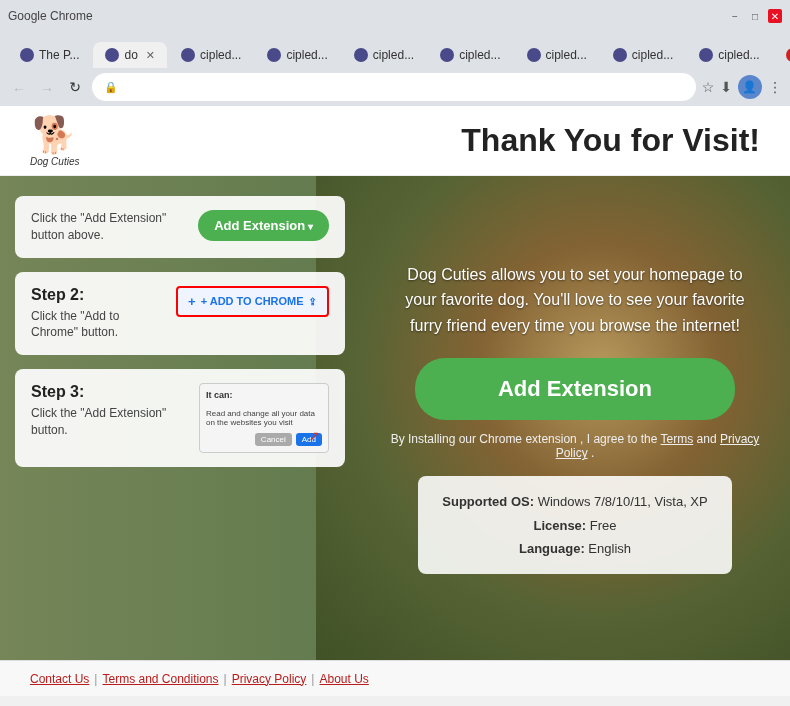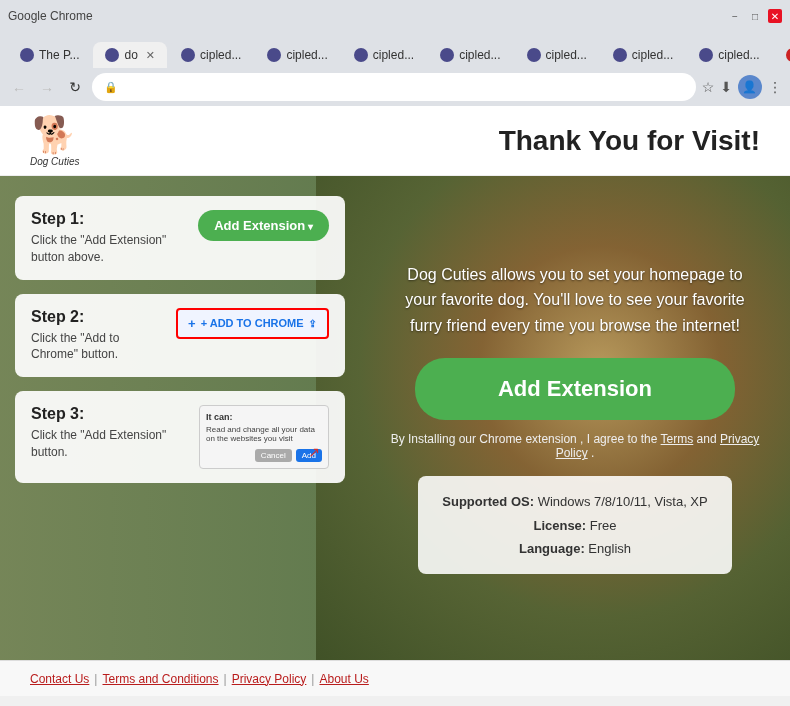--- a/index.html
+++ b/index.html
@@ -224,32 +224,31 @@
   </div>
 </div>
 
 <div class="website">
 
   <div class="site-header">
     <div class="logo-area">
       <div style="font-size:36px;">🐕</div>
       <div style="font-size:10px;color:#333;font-style:italic;">Dog Cuties</div>
     </div>
-    <div style="font-size:28px;font-weight:bold;color:#222;">Thank You for Visit!</div>
+    <div style="font-size:32px;font-weight:bold;color:#222;">Thank You for Visit!</div>
   </div>
 
   <div class="main-content">
     <div class="bg-overlay"></div>
     <div class="dog-photo"></div>
 
     <div class="steps-panel">
 
       <div class="step-card">
         <div class="step-text-area">
-          <div class="step-title">Step 1:</div>
           <div class="step-desc">Click the "Add Extension" button above.</div>
         </div>
         <button class="add-ext-btn">Add Extension</button>
       </div>
 
       <div class="step-card">
         <div class="step-text-area">
           <div class="step-title">Step 2:</div>
           <div class="step-desc">Click the "Add to Chrome" button.</div>
         </div>
@@ -259,21 +258,21 @@
           <span style="font-size:10px;">⇪</span>
         </div>
       </div>
 
       <div class="step-card">
         <div class="step-text-area">
           <div class="step-title">Step 3:</div>
           <div class="step-desc">Click the "Add Extension" button.</div>
         </div>
         <div class="step3-img">
-          <div style="font-size:9px;font-weight:bold;margin-bottom:3px;">It can:</div>
+          <div style="font-size:9px;font-weight:bold;margin-bottom:9px;">It can:</div>
           <div style="font-size:8px;color:#444;margin-bottom:6px;">Read and change all your data on the websites you visit</div>
           <div style="display:flex;gap:4px;justify-content:flex-end;">
             <div style="background:#aaa;border-radius:3px;padding:2px 6px;font-size:8px;color:#fff;">Cancel</div>
             <div style="background:#1a73e8;border-radius:3px;padding:2px 6px;font-size:8px;color:#fff;">Add</div>
           </div>
           <div class="step3-arrow">↗</div>
         </div>
       </div>
     </div>
 

